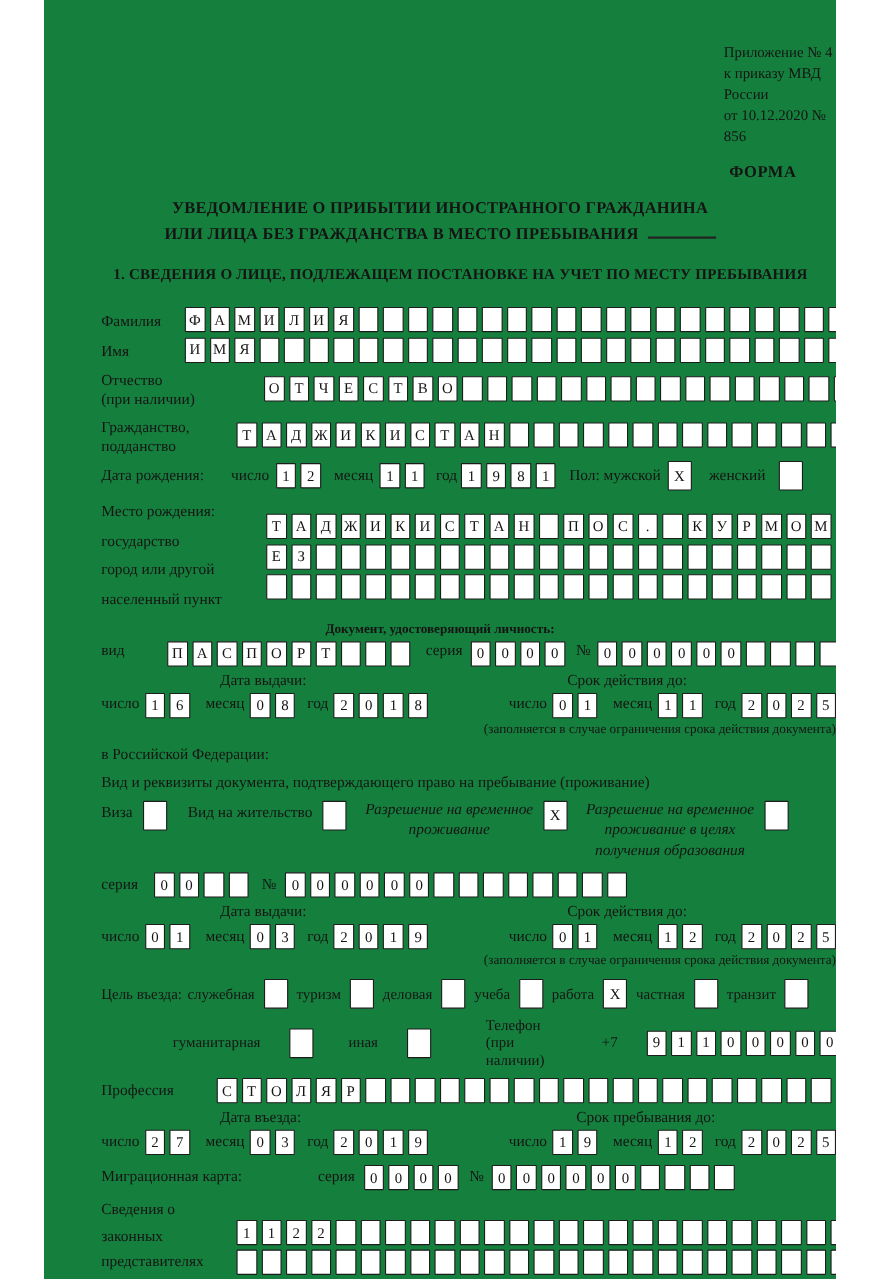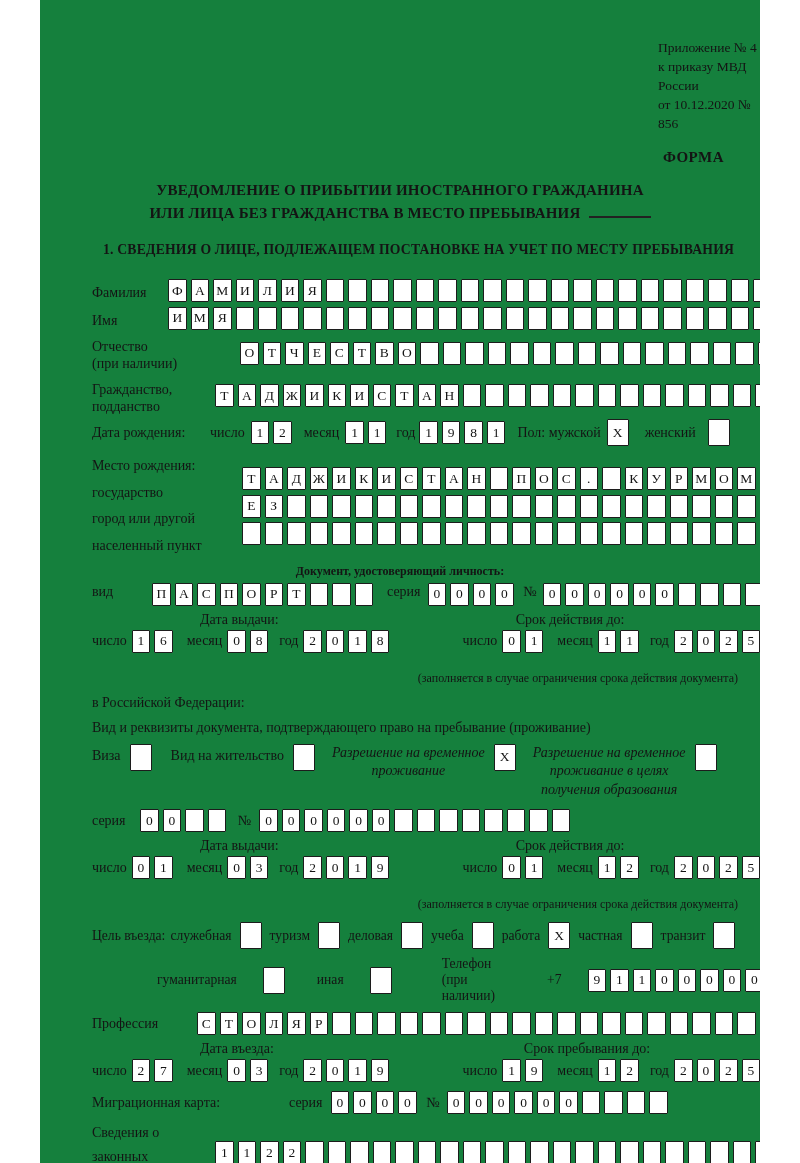--- a/index.html
+++ b/index.html
@@ -27,21 +27,21 @@
   .frow{display:flex;align-items:center;margin:0 0 4.5px 52px;}
   .frow .lbl{display:inline-block;line-height:17px;flex:0 0 auto;}
   .stack{display:flex;flex-direction:column;gap:4.5px;}
 
   .dheads{margin:6px 0 2px 0;display:flex;}
   .dh1{margin-left:160px;}
   .dh2{margin-left:237px;}
   .daterow{display:flex;align-items:center;margin-left:52px;}
   .daterow .dlbl{margin-right:5px;}
   .daterow .biggap{width:96px;}
-  .note{font-size:12px;text-align:right;padding-right:22px;margin-top:18px;}
+  .note{font-size:12px;text-align:right;margin-top:2px;}
 
   .plain{margin:9px 0 0 52px;}
   .visa-row{display:flex;align-items:flex-start;margin:8px 0 0 52px;gap:9px;}
   .visa-row .opt-label{line-height:18px;}
   .center-col{text-align:center;line-height:18.5px;font-style:italic;}
   .purpose-row{display:flex;align-items:center;margin:10px 0 0 52px;gap:8px;font-size:13.6px;flex-wrap:nowrap;}
   .purpose-row2{display:flex;align-items:center;margin:7px 0 0 117px;gap:26px;font-size:13.6px;}
 </style>
 </head>
 <body>

